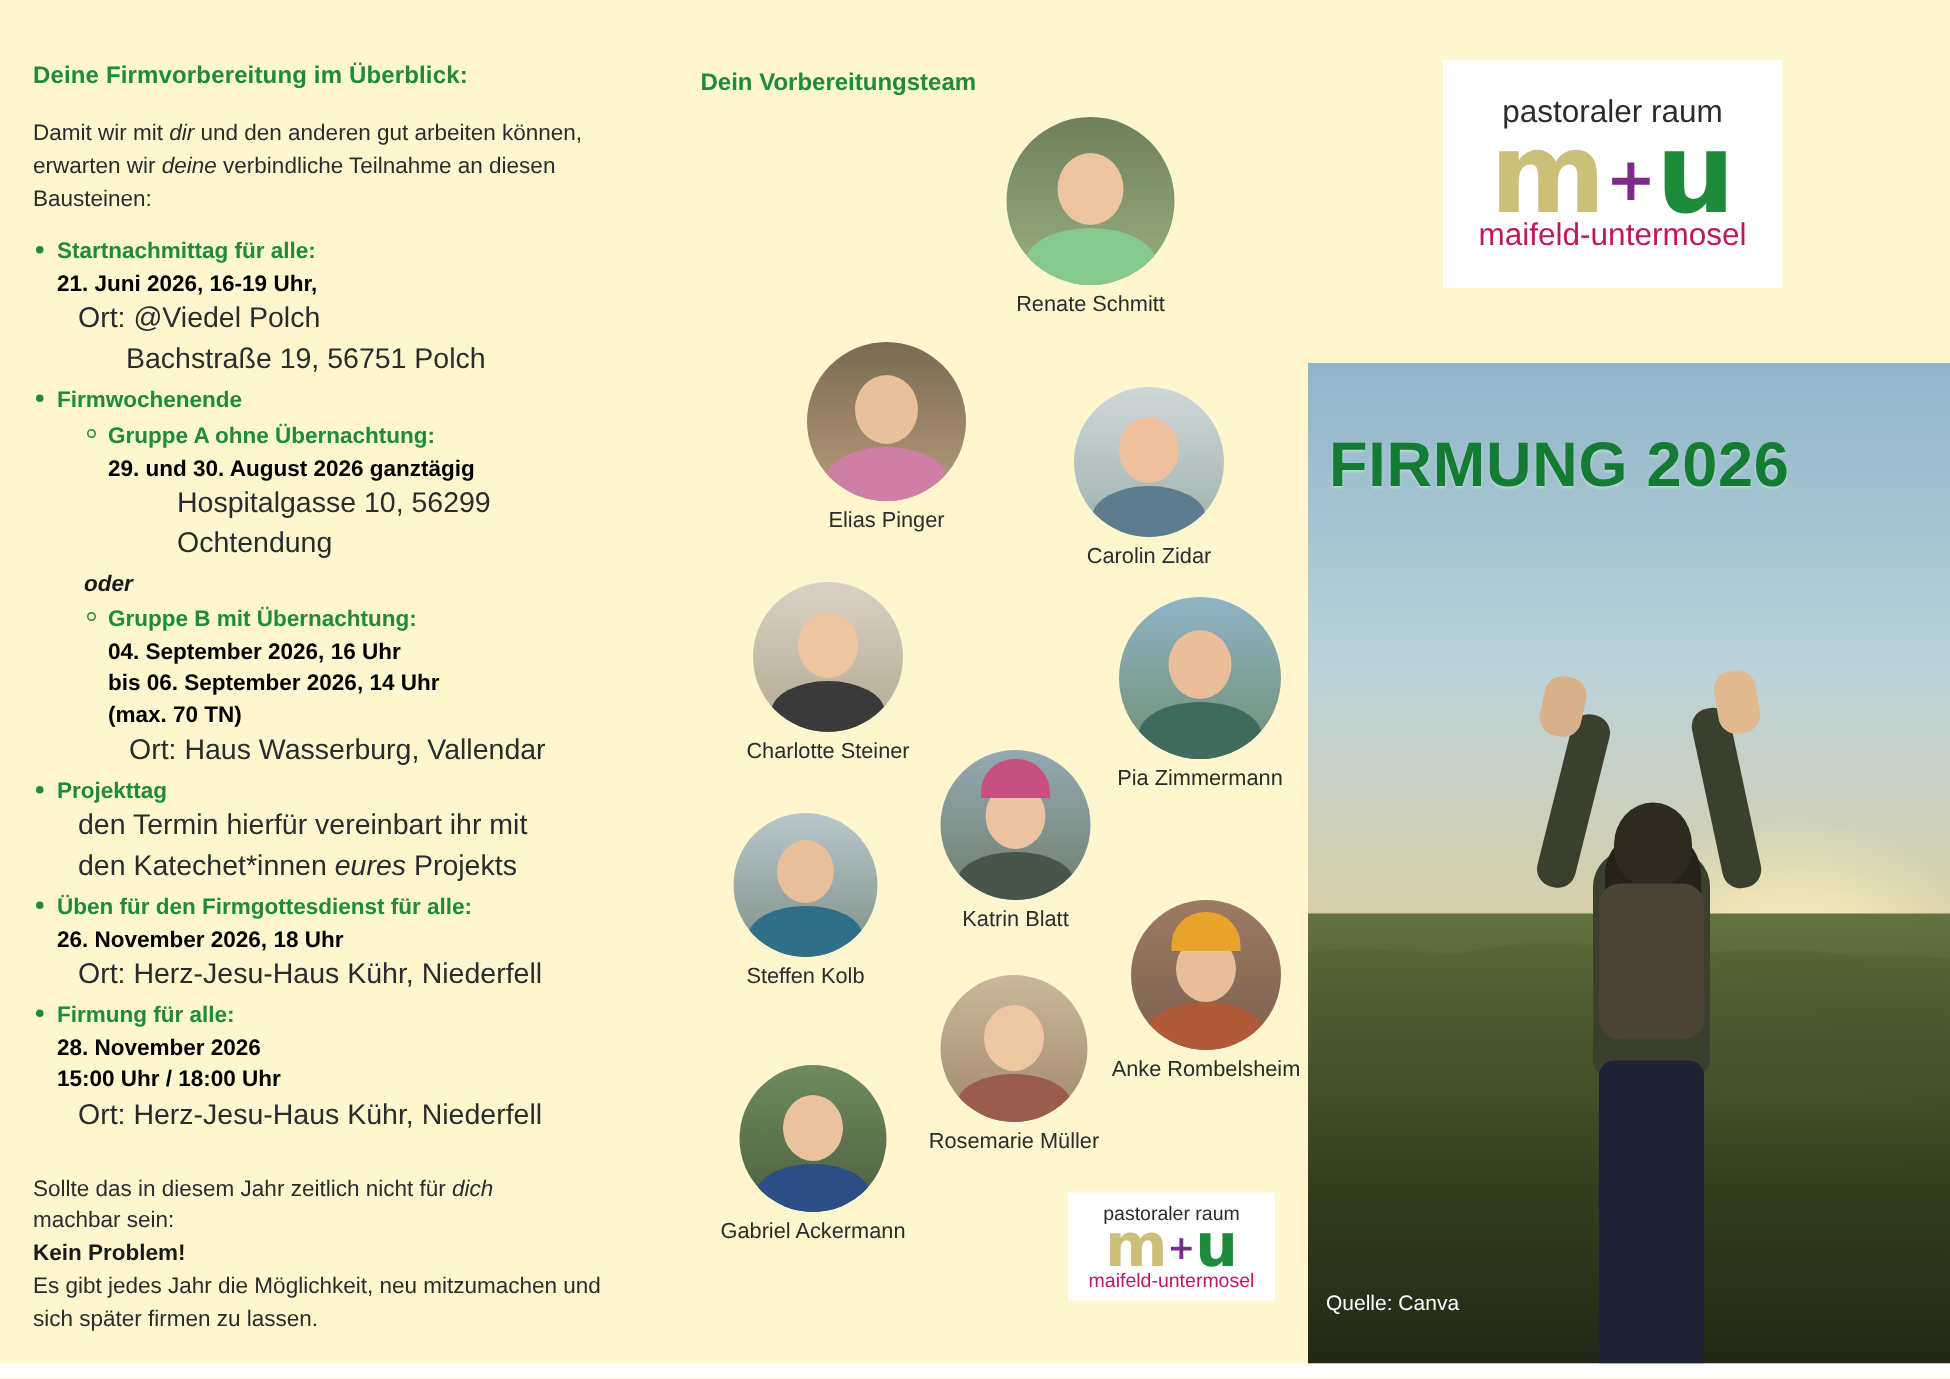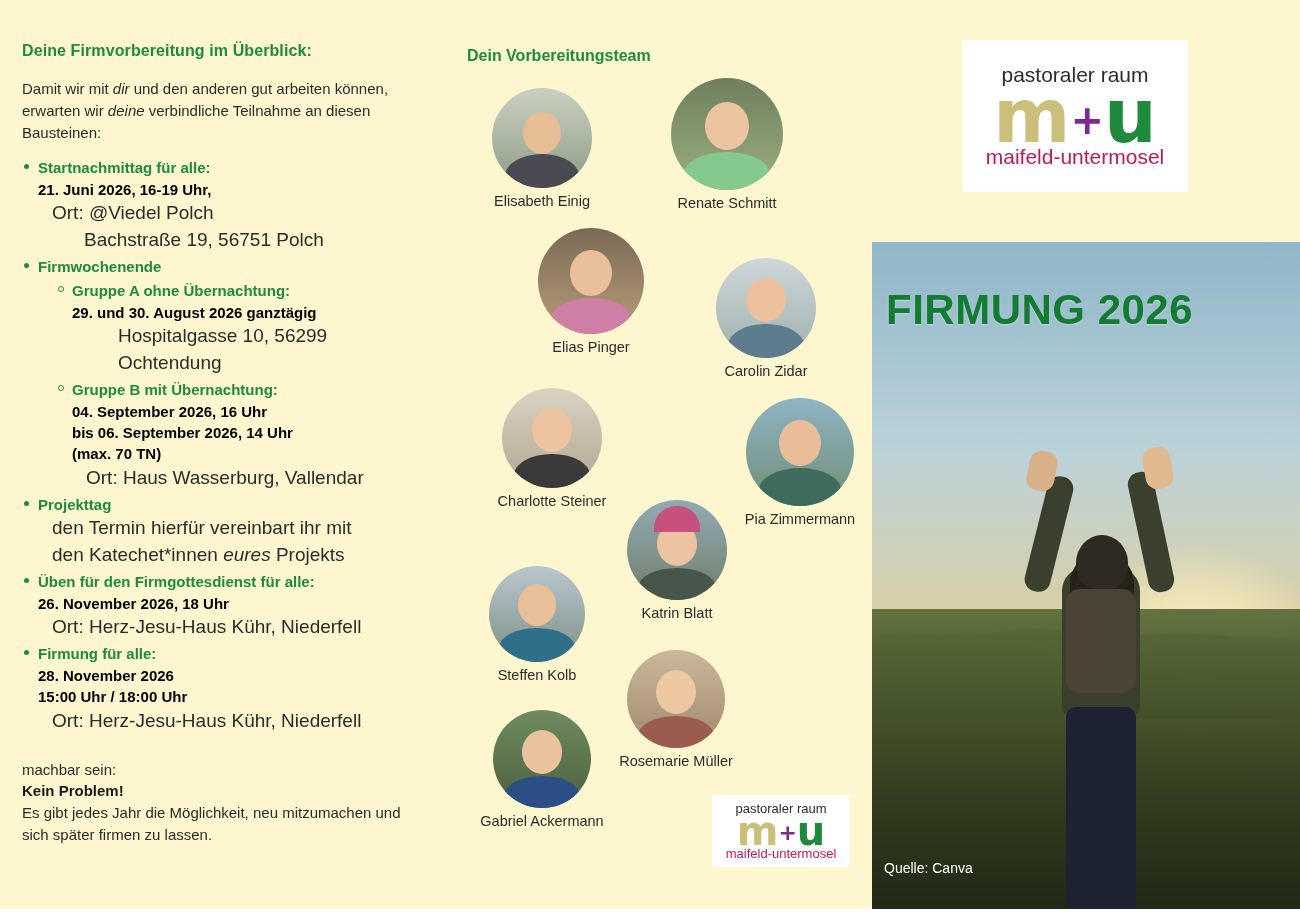--- a/index.html
+++ b/index.html
@@ -233,20 +233,21 @@
         <span class="bullet"></span>
         <div class="item-title">Firmwochenende</div>
         <ul class="sublist">
           <li>
             <span class="hollow"></span>
             <div class="sub-title">Gruppe A ohne Übernachtung:</div>
             <div class="line-bold">29. und 30. August 2026 ganztägig</div>
             <div class="line-norm indent-2">Hospitalgasse 10, 56299 Ochtendung</div>
           </li>
         </ul>
+        <div class="oder">oder</div>
         <ul class="sublist">
           <li>
             <span class="hollow"></span>
             <div class="sub-title">Gruppe B mit Übernachtung:</div>
             <div class="line-bold">04. September 2026, 16 Uhr</div>
             <div class="line-bold">bis 06. September 2026, 14 Uhr</div>
             <div class="line-bold">(max. 70 TN)</div>
             <div class="line-norm indent-1">Ort: Haus Wasserburg, Vallendar</div>
           </li>
         </ul>
@@ -269,37 +270,31 @@
       <li>
         <span class="bullet"></span>
         <div class="item-title">Firmung für alle:</div>
         <div class="line-bold">28. November 2026</div>
         <div class="line-bold">15:00 Uhr / 18:00 Uhr</div>
         <div class="line-norm indent-1">Ort: Herz-Jesu-Haus Kühr, Niederfell</div>
       </li>
     </ul>
 
     <div class="closing">
+      <p><span>Sollte das in diesem Jahr zeitlich nicht für </span><em>dich</em></p>
       <p>machbar sein:</p>
       <p class="kp">Kein Problem!</p>
       <p>Es gibt jedes Jahr die Möglichkeit, neu mitzumachen und sich später firmen zu lassen.</p>
     </div>
   </div>
 
   <div class="team-heading">Dein Vorbereitungsteam</div>
 
   <div class="team-area">
 
-    <div class="person" style="left:32px; top:18px; width:160px;">
-      <div class="avatar" style="width:100px;height:100px;background:linear-gradient(180deg,#c9d2c2,#8e9a86);">
-        <div class="head" style="top:24px;width:38px;height:42px;background:#e6bd95;"></div>
-        <div class="body" style="top:66px;width:74px;height:44px;background:#4a4a52;"></div>
-      </div>
-      <div class="pname">Elisabeth Einig</div>
-    </div>
 
     <div class="person" style="left:212px; top:8px; width:170px;">
       <div class="avatar" style="width:112px;height:112px;background:linear-gradient(180deg,#6f7f5d,#9ab07f);">
         <div class="head" style="top:24px;width:44px;height:48px;background:#edc4a0;"></div>
         <div class="body" style="top:74px;width:86px;height:44px;background:#86c98f;"></div>
       </div>
       <div class="pname">Renate Schmitt</div>
     </div>
 
     <div class="person" style="left:86px; top:158px; width:150px;">
@@ -336,28 +331,36 @@
 
     <div class="person" style="left:172px; top:430px; width:150px;">
       <div class="avatar" style="width:100px;height:100px;background:linear-gradient(180deg,#93a9b4,#6f7f6a);">
         <div class="head" style="top:22px;width:40px;height:44px;background:#ecc2a0;"></div>
         <div class="body" style="top:6px;width:46px;height:26px;background:#c8507f;border-radius:22px 22px 0 0;"></div>
         <div class="body" style="top:68px;width:78px;height:40px;background:#48554a;"></div>
       </div>
       <div class="pname">Katrin Blatt</div>
     </div>
 
-    <div class="person" style="left:32px; top:496px; width:150px;">
+    <div class="person" style="left:32px; top:472px; width:150px;">
       <div class="avatar" style="width:96px;height:96px;background:linear-gradient(180deg,#b9c7cd,#7e8f86);">
         <div class="head" style="top:18px;width:38px;height:42px;background:#e9bf99;"></div>
         <div class="body" style="top:62px;width:76px;height:40px;background:#2f6f87;"></div>
       </div>
       <div class="pname">Steffen Kolb</div>
     </div>
 
+    <div class="person" style="left:290px; top:530px; width:168px;">
+      <div class="avatar" style="width:100px;height:100px;background:linear-gradient(180deg,#9c7a63,#7b6150);">
+        <div class="head" style="top:24px;width:40px;height:44px;background:#e8bd98;"></div>
+        <div class="body" style="top:8px;width:46px;height:26px;background:#e8a32a;border-radius:22px 22px 0 0;"></div>
+        <div class="body" style="top:68px;width:78px;height:40px;background:#b05a3a;"></div>
+      </div>
+      <div class="pname">Anke Rombelsheim</div>
+    </div>
 
     <div class="person" style="left:166px; top:580px; width:160px;">
       <div class="avatar" style="width:98px;height:98px;background:linear-gradient(180deg,#cbb79a,#a08a6e);">
         <div class="head" style="top:20px;width:40px;height:44px;background:#edc6a2;"></div>
         <div class="body" style="top:66px;width:76px;height:40px;background:#9a5c4e;"></div>
       </div>
       <div class="pname">Rosemarie Müller</div>
     </div>
 
     <div class="person" style="left:22px; top:640px; width:180px;">

